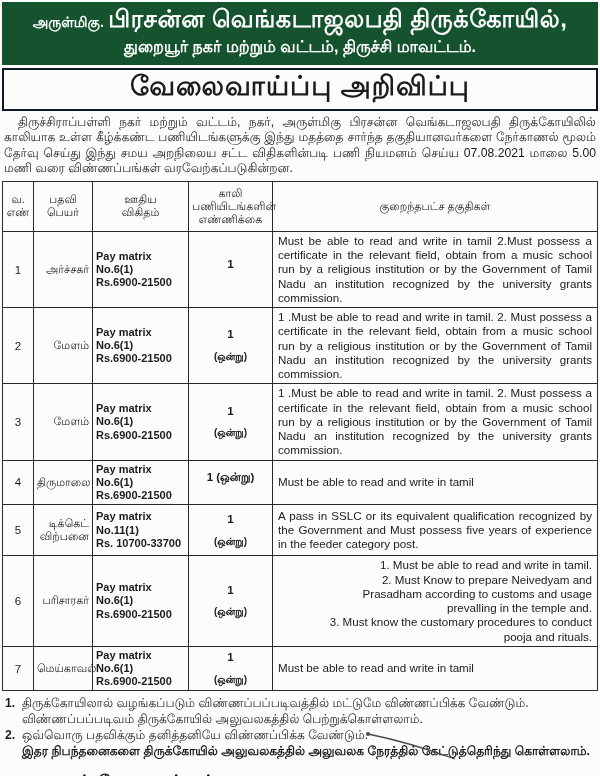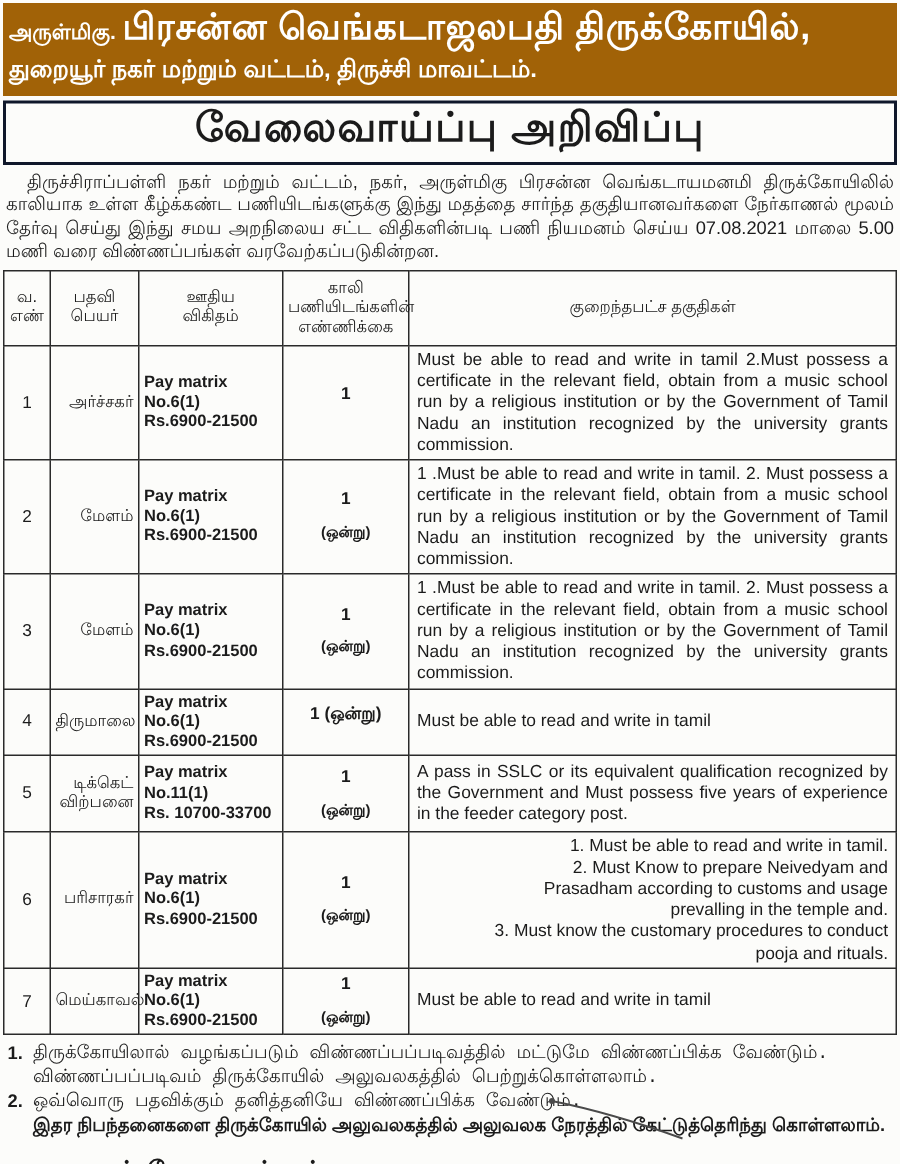--- a/index.html
+++ b/index.html
@@ -2,21 +2,21 @@
 <html><head>
 <meta charset="utf-8">
 <style>
   html,body { margin:0; padding:0; background:#d8d8d8; }
   .page {
     width:600px; height:776px; margin:0 auto; background:#fcfcfa;
     font-family:"Liberation Sans", sans-serif; color:#1b1b1b;
     box-sizing:border-box; padding:2px 2px; overflow:hidden; position:relative;
   }
   
-  .banner { background:#a16207; color:#ffffff; padding:3px 4px 7px; }
+  .banner { background:#14532d; color:#ffffff; text-align:center; padding:3px 4px 7px; }
   .banner-prefix { font-size:14px; font-weight:bold; }
   .banner-main   { font-size:24px; font-weight:bold; letter-spacing:.5px; }
   .banner-sub    { font-size:16px; font-weight:bold; margin-top:2px; }
   
   .title-box { border:2px solid #0f172a; margin-top:3px; text-align:center; padding:1px 0 4px; }
   .title-text { font-size:27px; font-weight:bold; letter-spacing:1px; }
   
   .intro { font-size:12.2px; line-height:1.27; text-align:justify; margin:4px 2px 4px; text-indent:14px; }
   .intro b { font-weight:normal; }
   
@@ -33,21 +33,21 @@
   .c-qual { font-size:11.6px; text-align:justify; line-height:1.23; padding:2px 5px;margin-left:40px; }
   .c-qual.multiline { white-space:pre-line; text-align:right; }
   tbody tr:nth-child(1){ height:72px; } tbody tr:nth-child(2){ height:72px; }
   tbody tr:nth-child(3){ height:72px; } tbody tr:nth-child(4){ height:32px; }
   tbody tr:nth-child(5){ height:51px; } tbody tr:nth-child(6){ height:87px; }
   tbody tr:nth-child(7){ height:44px; }
   
   .notes { margin:5px 3px 2px; font-size:12.2px; line-height:1.3; }
   .note { display:flex; }
   .note-num { width:17px; flex:none; font-weight:bold; }
-  .note-text { flex:1;font-family:Liberation Mono, monospace; }
+  .note-text { flex:1; }
   .notes-bold { font-weight:bold; margin-left:17px; }
   
   .sigs { display:flex; justify-content:space-between; padding:10px 55px 0 60px; }
   .sig { text-align:center; }
   .sig-name { font-size:17px; font-weight:bold; font-family:"Liberation Serif", serif; }
   .pen-mark { position:absolute; left:363px; top:730px; }
 </style>
 </head>
 <body>
 
@@ -58,21 +58,21 @@
       <span class="banner-prefix">அருள்மிகு.</span>
       <span class="banner-main">பிரசன்ன வெங்கடாஜலபதி திருக்கோயில்,</span>
     </div>
     <div class="banner-sub">துறையூர் நகர் மற்றும் வட்டம், திருச்சி மாவட்டம்.</div>
   </div>
 
   <div class="title-box">
     <span class="title-text">வேலைவாய்ப்பு அறிவிப்பு</span>
   </div>
 
-  <p class="intro"><span>திருச்சிராப்பள்ளி நகர் மற்றும் வட்டம், நகர், அருள்மிகு பிரசன்ன வெங்கடாயமனமி திருக்கோயிலில் காலியாக உள்ள கீழ்க்கண்ட பணியிடங்களுக்கு </span><b>இந்து மதத்தை சார்ந்த தகுதியானவர்களை</b><span> நேர்காணல் மூலம் தேர்வு செய்து இந்து சமய அறநிலைய சட்ட விதிகளின்படி பணி நியமனம் செய்ய </span><b>07.08.2021 மாலை 5.00 மணி வரை</b><span> விண்ணப்பங்கள் வரவேற்கப்படுகின்றன.</span></p>
+  <p class="intro"><span>திருச்சிராப்பள்ளி நகர் மற்றும் வட்டம், நகர், அருள்மிகு பிரசன்ன வெங்கடாஜலபதி திருக்கோயிலில் காலியாக உள்ள கீழ்க்கண்ட பணியிடங்களுக்கு </span><b>இந்து மதத்தை சார்ந்த தகுதியானவர்களை</b><span> நேர்காணல் மூலம் தேர்வு செய்து இந்து சமய அறநிலைய சட்ட விதிகளின்படி பணி நியமனம் செய்ய </span><b>07.08.2021 மாலை 5.00 மணி வரை</b><span> விண்ணப்பங்கள் வரவேற்கப்படுகின்றன.</span></p>
 
   <table>
     <colgroup>
       <col style="width:31px">
         <col style="width:59px">
         <col style="width:96px">
         <col style="width:84px">
         <col>
     </colgroup>
     <thead>

